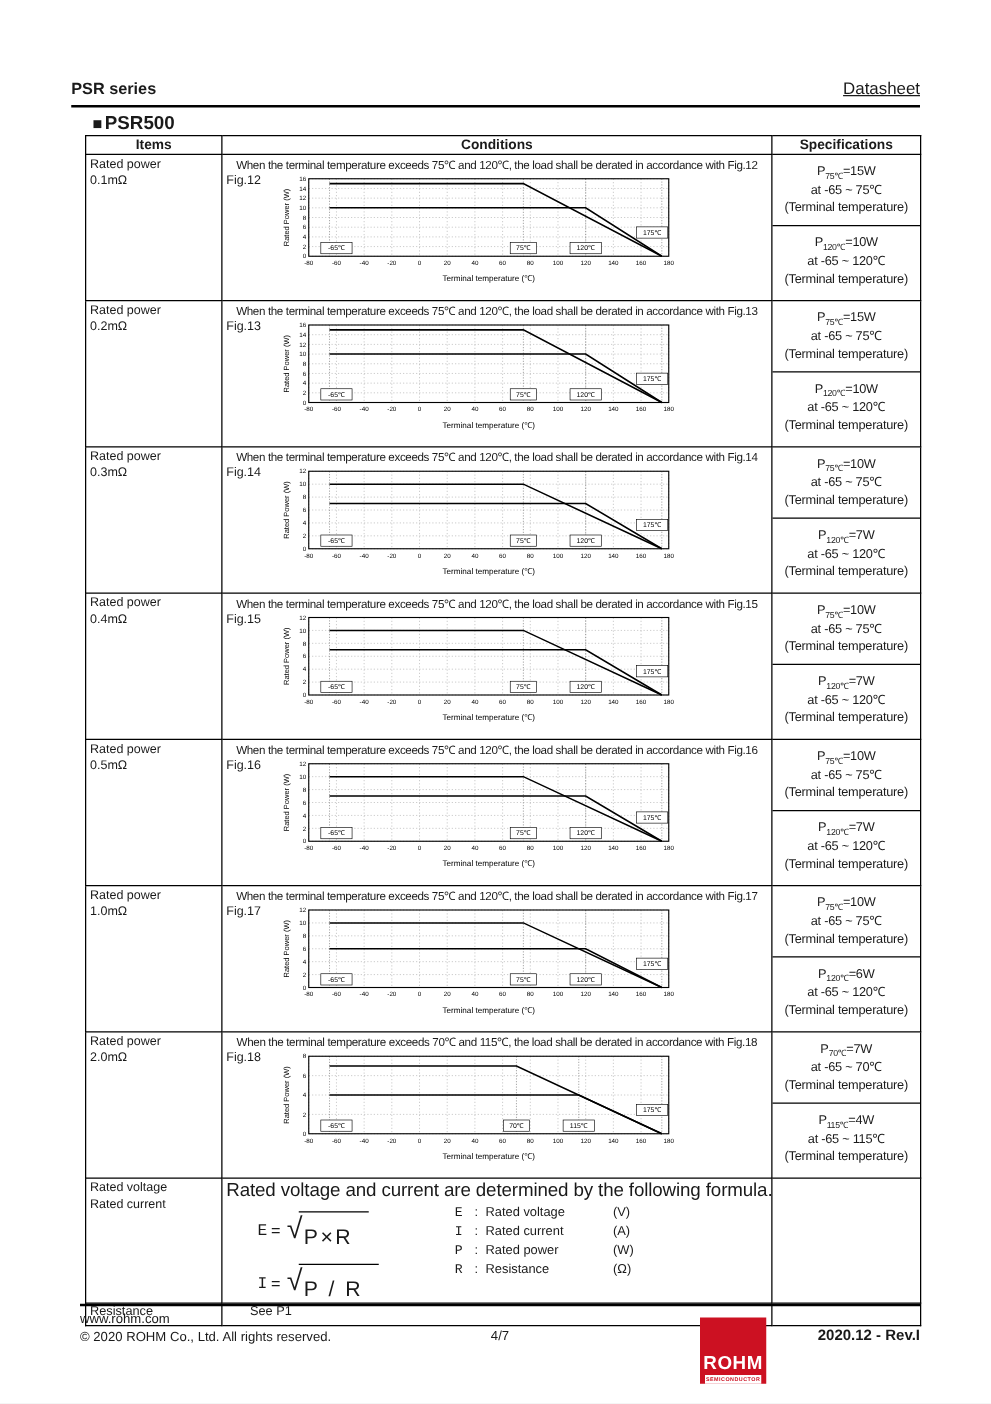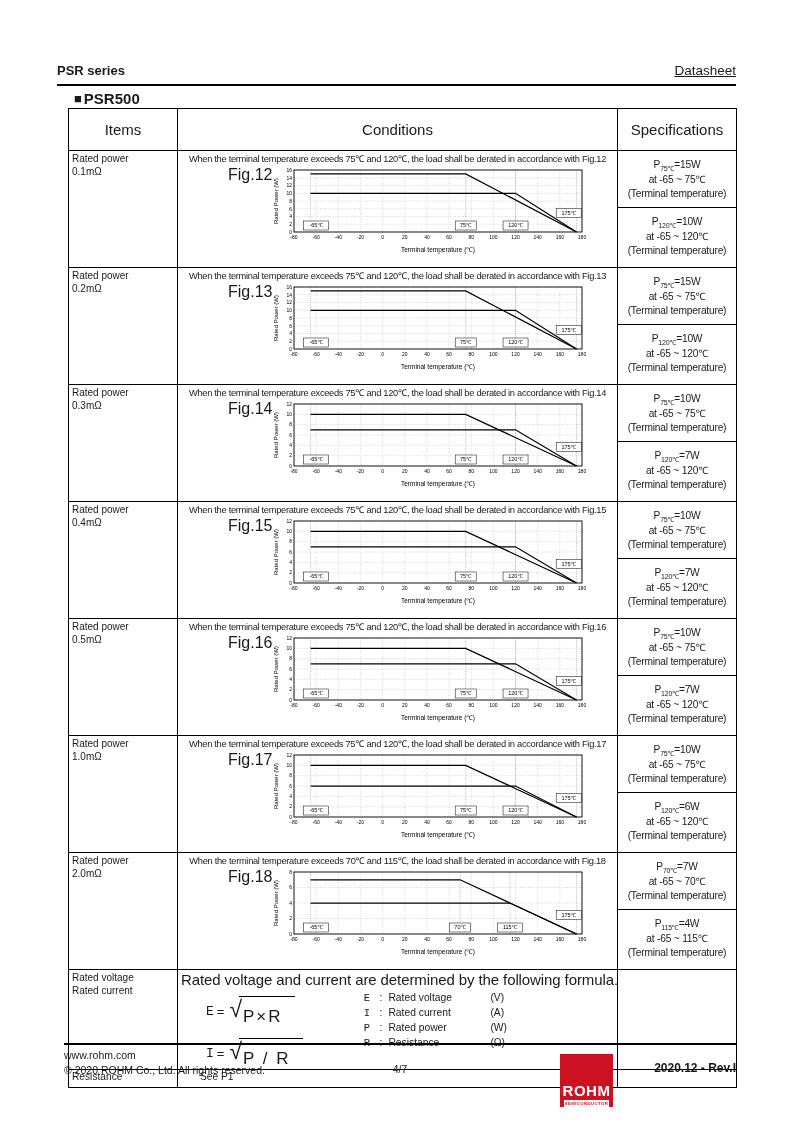--- a/index.html
+++ b/index.html
@@ -11,28 +11,28 @@
   .page-header{position:absolute;left:57px;right:57px;top:63px;display:flex;justify-content:space-between;align-items:flex-end;}
   .series-title{font-size:13px;font-weight:bold;}
   .doc-type{font-size:13.5px;text-decoration:underline;}
   .header-rule{position:absolute;left:57px;right:57px;top:84px;height:2px;background:#000;}
   .section-title{position:absolute;left:74px;top:90px;font-size:15px;font-weight:bold;display:flex;align-items:center;gap:2px;}
   .section-marker{font-size:13px;}
   
   table.spec-table{position:absolute;left:68px;top:108px;width:668px;border-collapse:collapse;table-layout:fixed;}
   table.spec-table, table.spec-table th, table.spec-table td{border:1px solid #000;}
   table.spec-table{border:1.5px solid #000;}
-  th{font-weight:normal;font-size:15px;height:14px;padding:12px;}
+  th{font-weight:bold;font-size:11px;height:14px;padding:0;}
   col.c-items{width:109px;} col.c-cond{width:440px;} col.c-spec{width:119px;}
   td{vertical-align:top;padding:0;}
   .items-cell{font-size:10px;line-height:1.3;padding:1px 3px;}
   .power-row td{height:114px;}
   .cond-text{font-size:9.3px;letter-spacing:-0.3px;padding:1px 3px 0 3px;white-space:nowrap;overflow:hidden;text-align:center;}
   .chart-row{display:flex;align-items:flex-start;}
-  .fig-label{width:44px;flex:0 0 44px;font-size:16px;padding:1px 0 0 3px;margin-left:47px;}
+  .fig-label{width:44px;flex:0 0 44px;font-size:10px;padding:1px 0 0 3px;}
   .derating-chart{display:block;margin-top:2px;}
   td.spec-cell{padding:0;}
   .spec-stack{height:113px;display:flex;flex-direction:column;}
   .spec-half{flex:1;display:flex;flex-direction:column;justify-content:center;align-items:center;font-size:10.2px;letter-spacing:-0.2px;line-height:1.32;text-align:center;}
   .spec-half + .spec-half{border-top:1px solid #000;}
   .spec-l1 sub{font-size:7px;}
   
   .formula-row td{height:83px;}
   .formula-flex{display:flex;padding-left:28px;margin-top:3px;}
   .formulas{display:flex;flex-direction:column;gap:11px;margin-top:5px;}

